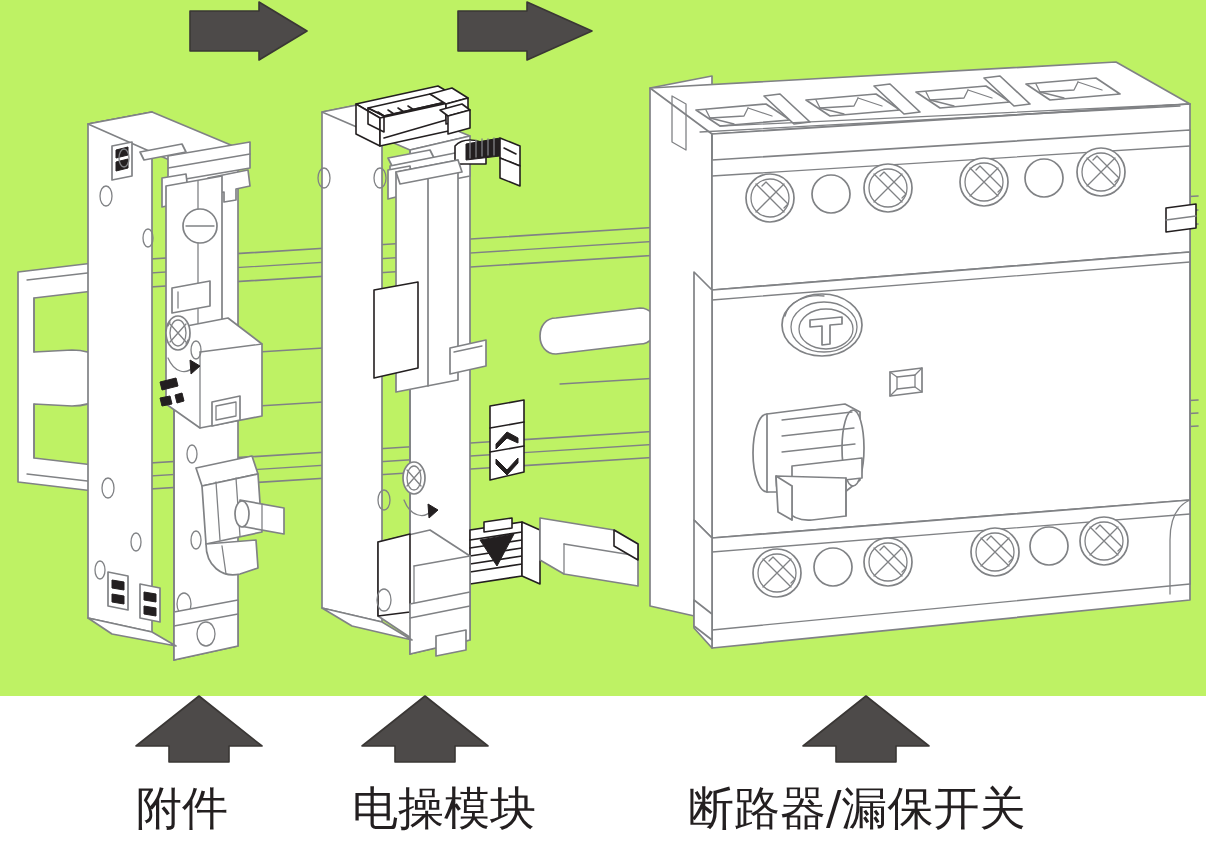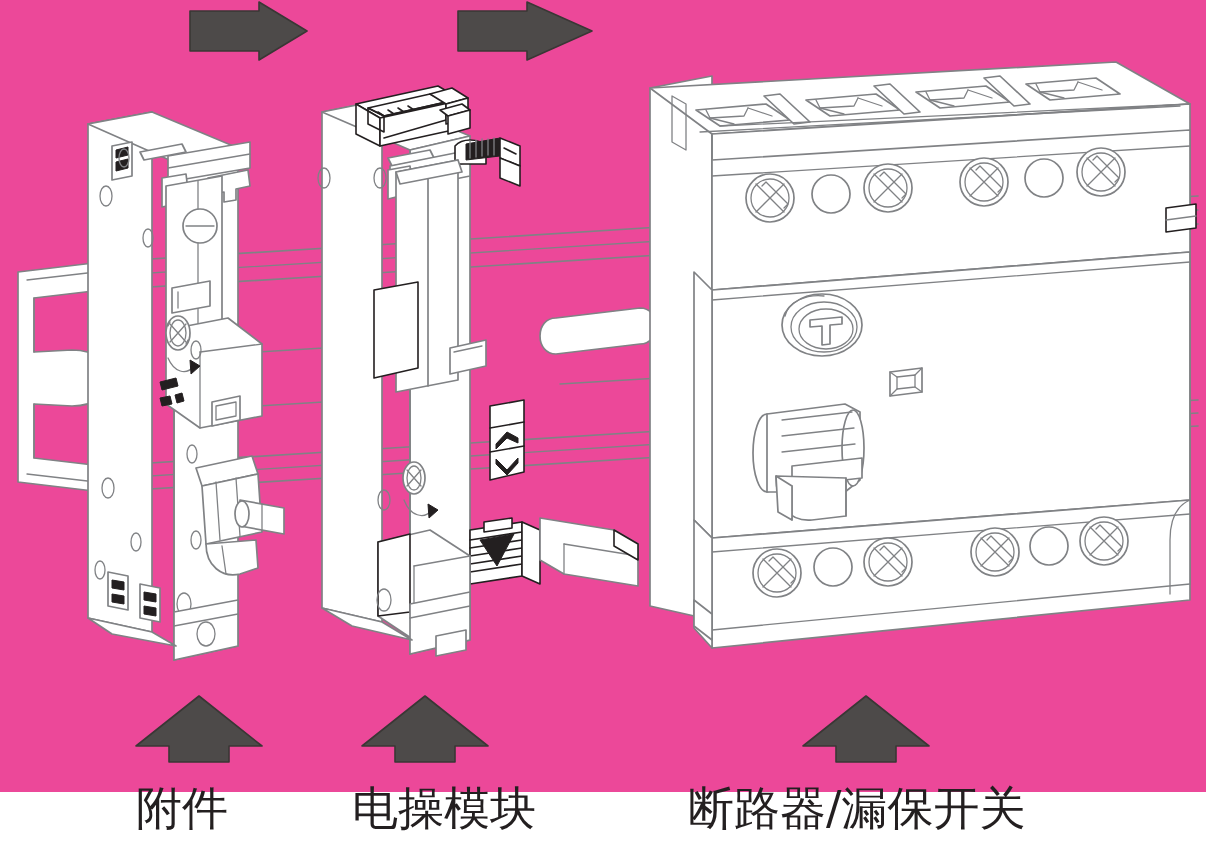--- a/index.html
+++ b/index.html
@@ -1,18 +1,18 @@
 <!DOCTYPE html>
 <html><head>
 <meta charset="utf-8">
 <style>
   html,body{margin:0;padding:0;background:#ffffff;}
   body{width:1206px;height:862px;overflow:hidden;
        font-family:"Liberation Sans","DejaVu Sans",sans-serif;}
-  #stage{position:relative;width:1206px;height:792px;background:#ec4899;}
+  #stage{position:relative;width:1206px;height:696px;background:#bef264;}
   #art{position:absolute;left:0;top:0;width:1206px;height:862px;}
   .lbl{position:absolute;color:#231f20;font-size:46px;line-height:1;
        white-space:nowrap;font-family:"DejaVu Sans","Liberation Sans",sans-serif;}
   .lbl-a{left:136px;top:785px;}
   .lbl-b{left:352px;top:785px;}
   .lbl-c{left:688px;top:785px;}
 </style>
 </head>
 <body>
 

